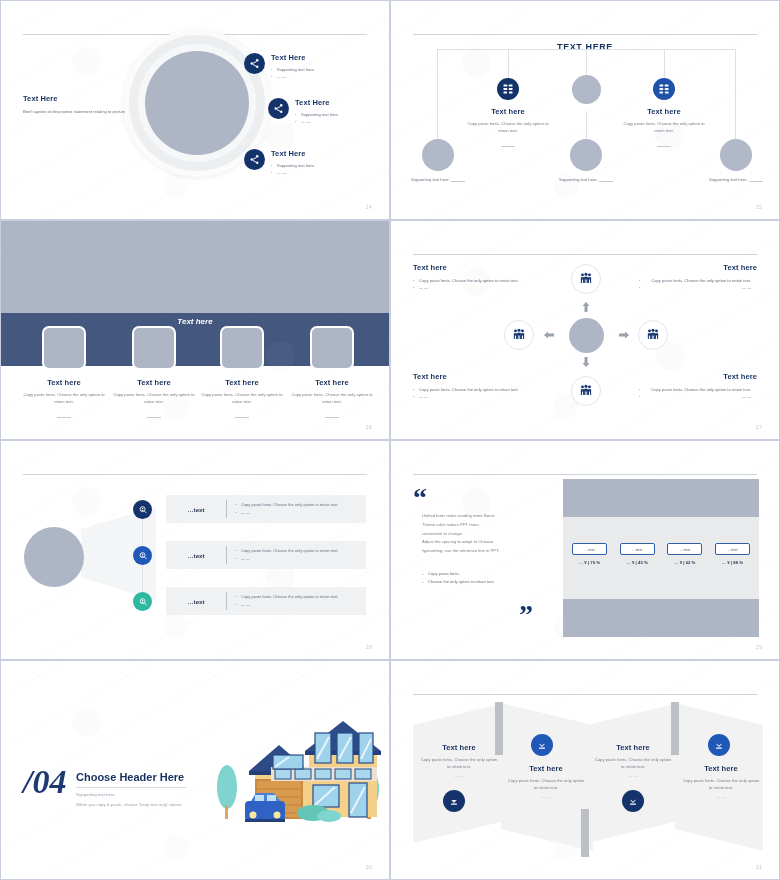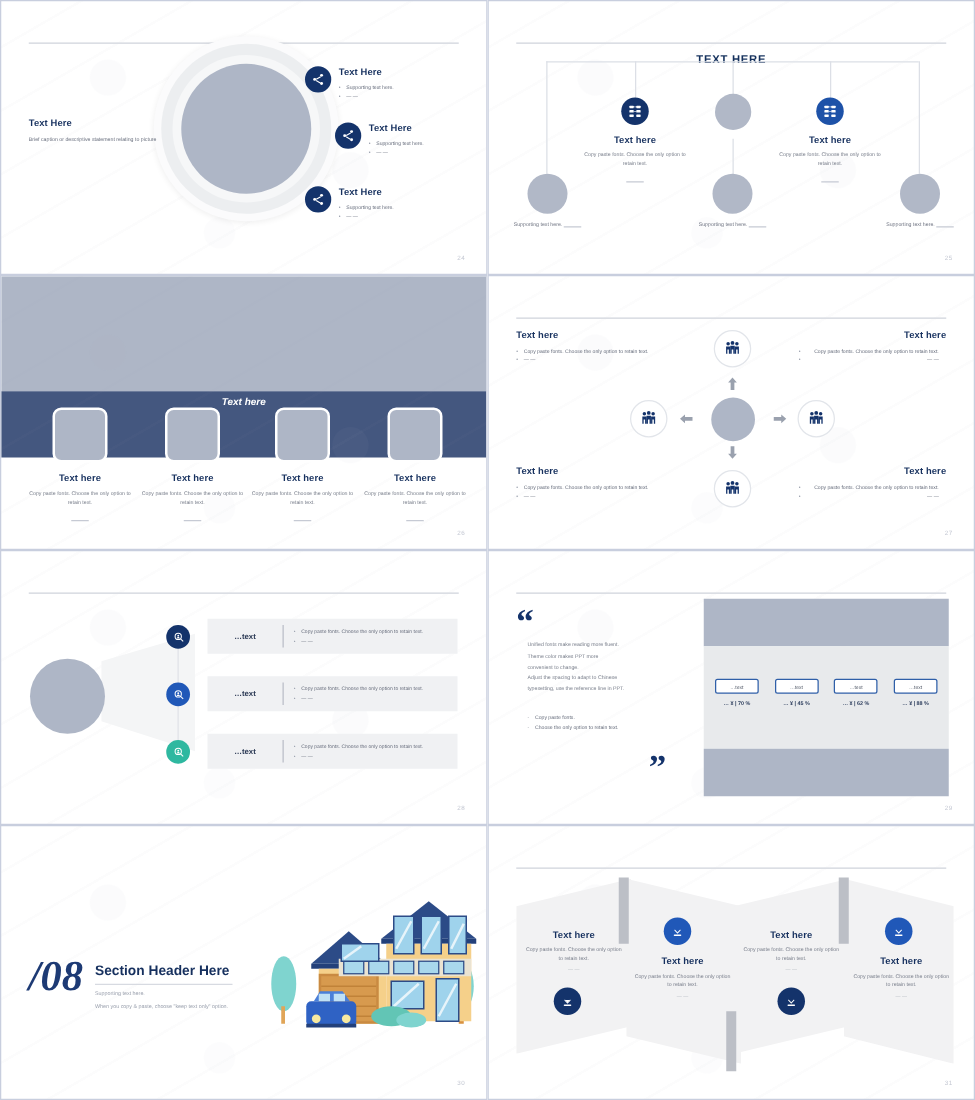--- a/index.html
+++ b/index.html
@@ -496,23 +496,23 @@
         <div class="s6-val">… ¥ | 88 %</div>
       </div>
     </div>
 
     <div class="pgnum">29</div>
   </div>
 
   <div class="slide">
     <div class="wm"></div>
 
-    <div class="s7-num" style="position:absolute; left:22px; top:104px;">/08</div>
+    <div class="s7-num" style="position:absolute; left:22px; top:104px;">/04</div>
     <div style="position:absolute; left:75px; top:110px;">
-      <div class="s7-h">Section Header Here</div>
+      <div class="s7-h">Choose Header Here</div>
       <div class="s7-rule"></div>
       <div style="font-size:4.3px;color:#9aa0ad;">Supporting text here.</div>
       <div style="font-size:4.3px;color:#9aa0ad;margin-top:5px;">When you copy &amp; paste, choose "keep text only" option.</div>
     </div>
 
     <svg style="position:absolute; left:210px; top:712px; left:208px; top:48px;" width="175" height="120" viewBox="0 0 175 120">
 
       <ellipse cx="18" cy="78" rx="10" ry="22" fill="#7fd4cf"></ellipse>
       <rect x="16" y="96" width="3" height="14" fill="#e0a558"></rect>
       <ellipse cx="160" cy="80" rx="10" ry="20" fill="#7fd4cf"></ellipse>

